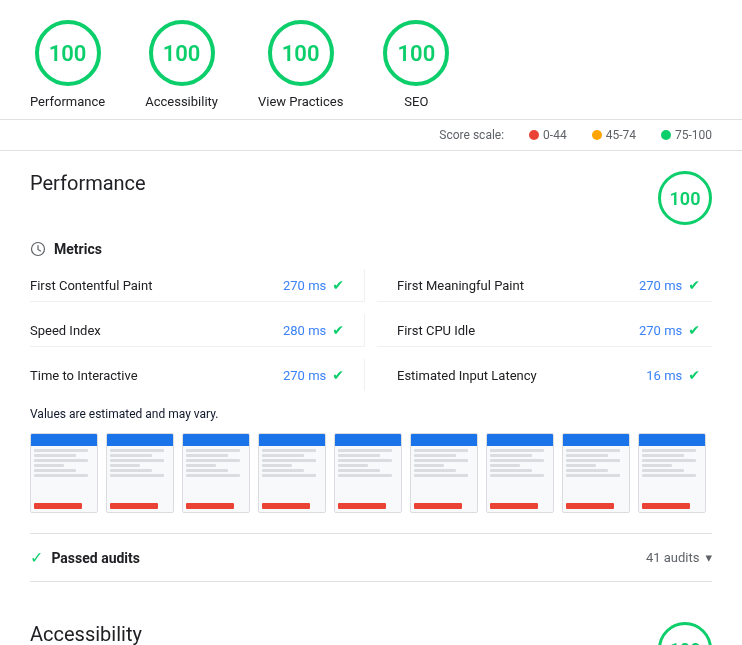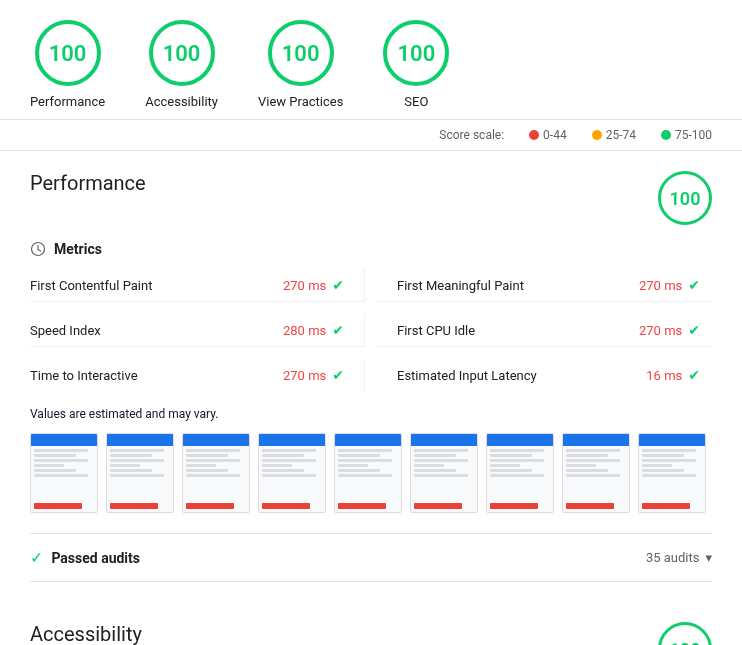--- a/index.html
+++ b/index.html
@@ -131,21 +131,21 @@
       font-size: 13px;
       color: #202124;
     }
     .metric-value {
       display: flex;
       align-items: center;
       gap: 6px;
       font-size: 13px;
     }
     .metric-ms {
-      color: #ef4444;
+      color: #3b82f6;
     }
     .check-icon {
       color: #0cce6b;
       font-size: 14px;
     }
 
     
     .trace-row {
       display: flex;
       justify-content: space-between;
@@ -300,21 +300,21 @@
 </div>
 
 <div class="score-scale">
   <span>Score scale:</span>
   <div class="scale-item">
     <div class="scale-dot" style="background:#ea4335;"></div>
     <span>0-44</span>
   </div>
   <div class="scale-item">
     <div class="scale-dot" style="background:#ffa400;"></div>
-    <span>25-74</span>
+    <span>45-74</span>
   </div>
   <div class="scale-item">
     <div class="scale-dot" style="background:#0cce6b;"></div>
     <span>75-100</span>
   </div>
 </div>
 
 <div class="perf-section">
   <div class="perf-header">
     <h2 class="perf-title">Performance</h2>
@@ -517,21 +517,21 @@
     </div>
 
   </div>
 
   <div class="passed-audits">
     <div class="passed-left">
       <span style="color:#0cce6b; font-size:16px;">✓</span>
       <span class="passed-title">Passed audits</span>
     </div>
     <div class="passed-right">
-      <span>35 audits</span>
+      <span>41 audits</span>
       <span>▾</span>
     </div>
   </div>
 </div>
 
 <div class="accessibility-section">
   <div class="accessibility-header">
     <div>
       <h2 class="accessibility-title">Accessibility</h2>
 

